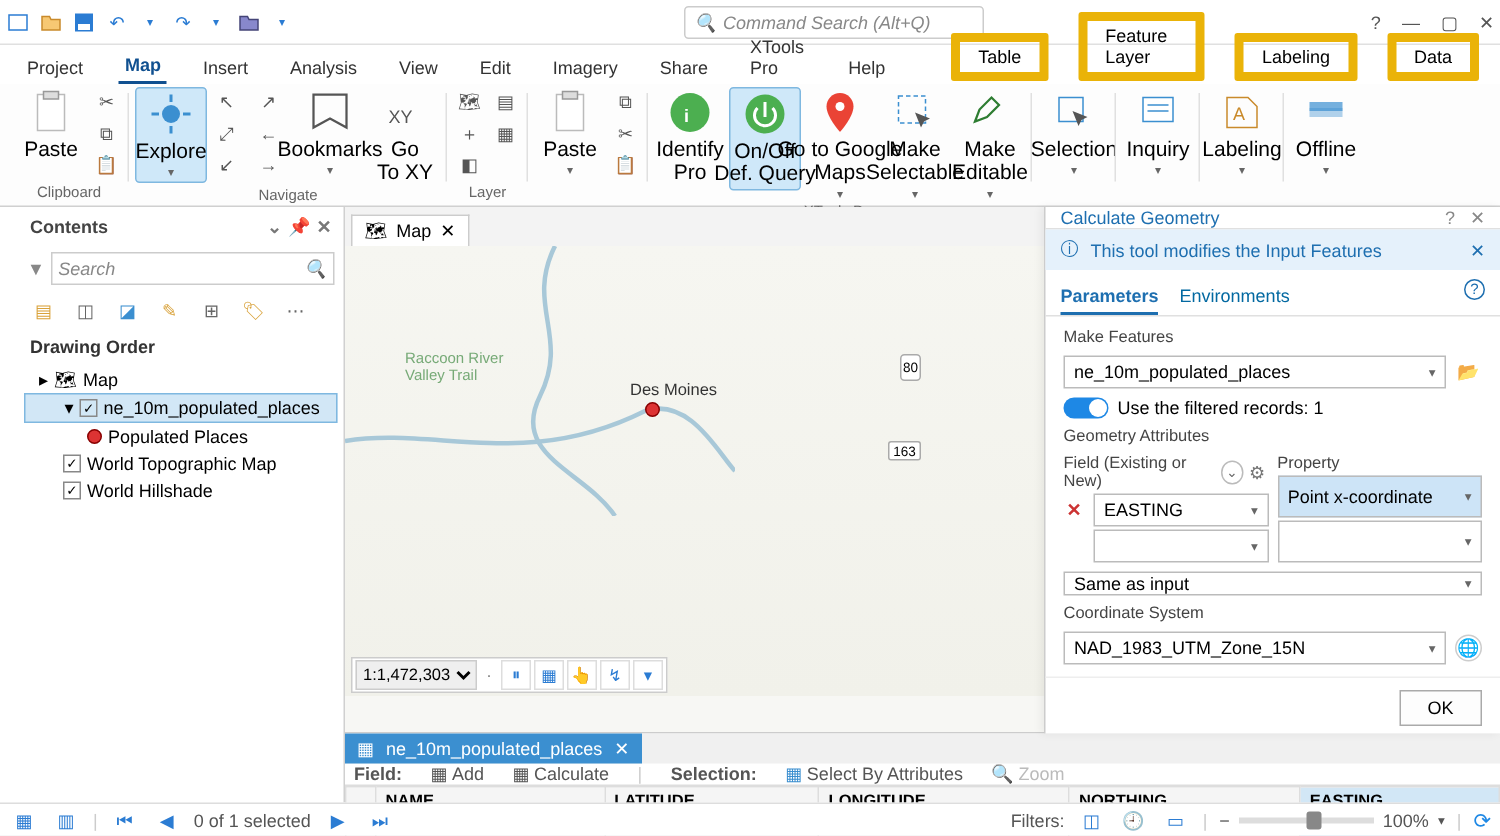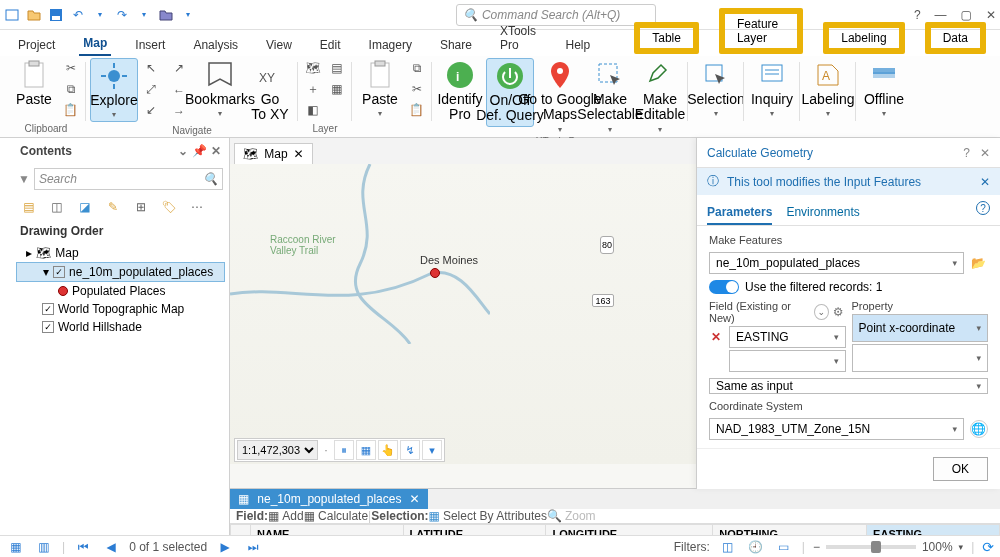--- a/index.html
+++ b/index.html
@@ -67,21 +67,21 @@
 .scalebar { position:absolute;left:4px;bottom:2px;height:24px;display:flex;align-items:center;gap:2px;background:#fff;border:1px solid #ccc;padding:0 2px;}
 .scalebar select{border:1px solid #ccc;height:20px;font-size:11px;}
 .coord { position:absolute;right:4px;bottom:4px;font-size:10px;color:#555;}
 .scaleicons { display:flex;gap:2px; }
 .scaleicons .si{width:20px;height:20px;border:1px solid #ddd;display:flex;align-items:center;justify-content:center;color:#2b7cd3;font-size:11px;}
 
 
 .attrtable { position:absolute;left:0;right:0;top:350px;bottom:0;background:#fff;border-top:1px solid #ccc;display:flex;flex-direction:column;}
 .attrtable .tabbar{height:24px;background:#f0f0f0;display:flex;align-items:center;}
 .attrtable .atab{background:#3b8fd0;color:#fff;padding:3px 8px;display:flex;align-items:center;gap:8px;font-size:11px;}
-.attrtable .fields{height:26px;display:flex;align-items:center;gap:0;padding:0 6px;border-bottom:1px solid #ddd;font-size:11px;color:#555;}
+.attrtable .fields{height:26px;display:flex;align-items:center;gap:19px;padding:0 6px;border-bottom:1px solid #ddd;font-size:11px;color:#555;}
 .attrtable .fields .btn{display:flex;align-items:center;gap:3px;cursor:pointer;}
 .attrtable table{border-collapse:collapse;width:100%;}
 .attrtable th,.attrtable td{border:1px solid #ddd;padding:3px 6px;font-size:11px;text-align:left;}
 .attrtable th{background:#f5f5f5;font-weight:600;}
 .attrtable td.num{text-align:right;}
 .attrtable .east{background:#d2e7f6;}
 
 
 .calc { position:absolute; top:0px; right:0; width:304px; bottom:46px; background:#fff; border-left:1px solid #ccc; display:flex;flex-direction:column; box-shadow:-2px 0 6px rgba(0,0,0,.06);}
 .calc .chdr{height:30px;display:flex;align-items:center;padding:0 10px;color:#1e6fb0;font-size:14px;border-bottom:1px solid #e0e0e0;}
@@ -567,20 +567,21 @@
           <div class="inp">
               <span>ne_10m_populated_places</span>
               <span class="dd">▾</span>
             </div>
           <span class="folder">📂</span>
         </div>
         <div class="row">
           <span class="toggle"></span>
           <span>Use the filtered records: 1</span>
         </div>
+        <label>Geometry Attributes</label>
         <div class="twocol">
           <div>
             <div class="row" style="gap:4px">
               <label>Field (Existing or New)</label>
               <span class="chev">⌄</span>
               <span class="gear">⚙</span>
             </div>
             <div class="row">
               <span class="remove">✕</span>
               <div class="inp">

